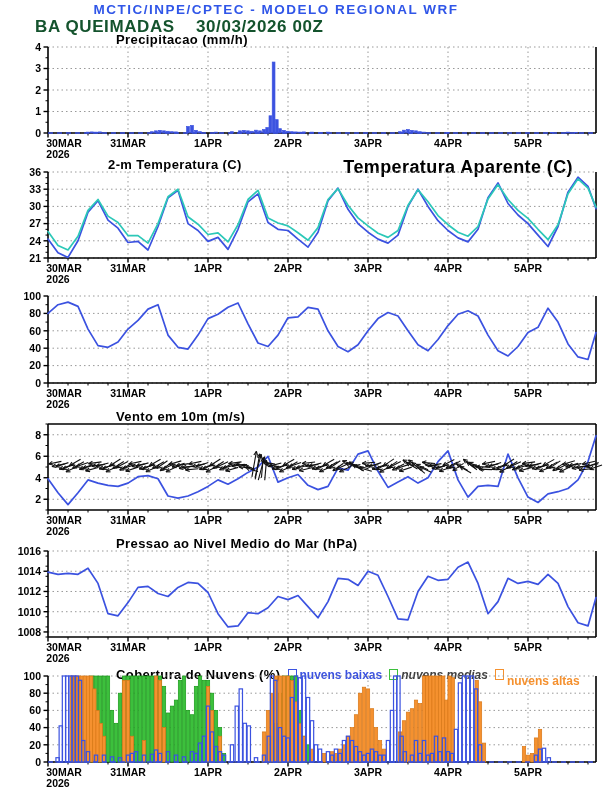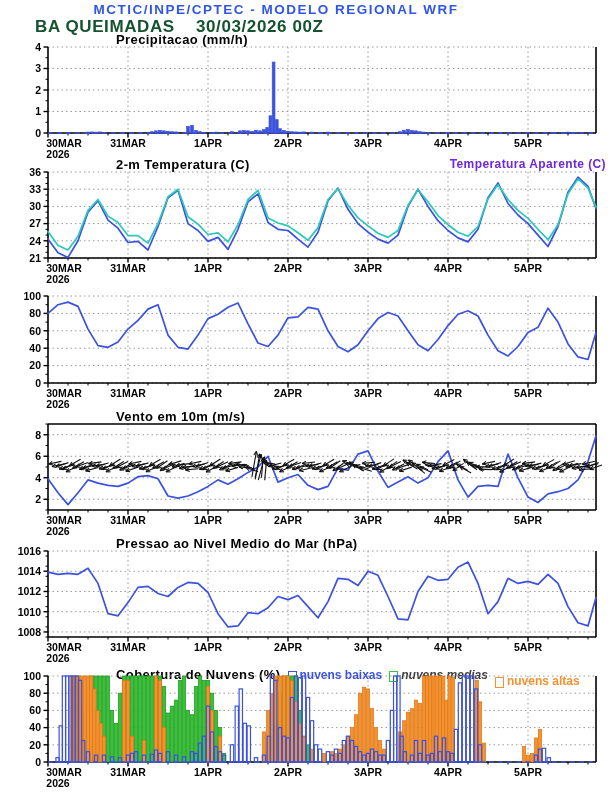--- a/index.html
+++ b/index.html
@@ -7,41 +7,41 @@
         font-family:"Liberation Sans",sans-serif;}
   .hdr1{position:absolute;top:2px;left:0;width:552px;text-align:center;
         font-size:13.5px;font-weight:bold;letter-spacing:1.5px;color:#3056e8;}
   .hdr2{position:absolute;top:17px;font-size:17px;font-weight:bold;
         letter-spacing:0.6px;color:#14532d;}
   .station{left:35px;} .run{left:196px;}
   .ptitle{position:absolute;font-size:13px;font-weight:bold;color:#000;
           letter-spacing:0.4px;white-space:nowrap;margin-left:48px;}
   .coords{position:absolute;top:32px;right:32px;font-size:12.5px;font-weight:bold;
           color:#f5912f;letter-spacing:0.5px;}
-  .tlegend{position:absolute;top:157px;right:6px;font-size:12px;font-weight:bold;
-           color:#6d28d9;letter-spacing:0.4px;}
+  .tlegend{position:absolute;top:157px;right:39px;font-size:18px;font-weight:bold;
+           color:#000000;letter-spacing:0.4px;}
   .cloudrow{position:absolute;top:661px;left:68px;display:flex;align-items:center;
             gap:7px;font-size:12px;font-weight:bold;white-space:nowrap;}
-  .litem{display:flex;align-items:flex-end;gap:3px;}
+  .litem{display:flex;align-items:center;gap:3px;}
   .sq{display:inline-block;width:7px;height:9px;background:#fff;border:1.6px solid;}
   .sq-b{border-color:#3b52e0;} .sq-g{border-color:#3cc03c;} .sq-o{border-color:#f5912f;}
   .lb-b{color:#3b52e0;} .lb-g{color:#404040;font-style:italic;} .lb-o{color:#f5912f;margin-top:13px;}
   svg{position:absolute;top:0;left:0;}
 </style>
 </head>
 <body>
 
 <div class="page">
   <div class="hdr1">MCTIC/INPE/CPTEC - MODELO REGIONAL WRF</div>
   <div class="hdr2 station">BA QUEIMADAS</div>
   <div class="hdr2 run">30/03/2026 00Z</div>
 
   <div class="ptitle" style="top:32px;left:68px;">Precipitacao (mm/h)</div>
 
-  <div class="ptitle" style="top:157px;left:68px;">2-m Temperatura (C)</div>
+  <div class="ptitle" style="top:157px;left:60px;">2-m Temperatura (C)</div>
   <div class="tlegend">Temperatura Aparente (C)</div>
 
   <div class="ptitle" style="top:409px;left:68px;">Vento em 10m (m/s)</div>
   <div class="ptitle" style="top:536px;left:68px;">Pressao ao Nivel Medio do Mar (hPa)</div>
 
   <div class="cloudrow">
     <span class="ptitle" style="position:static;">Cobertura de Nuvens (%)</span>
     <span class="litem">
       <span class="sq sq-b"></span>
       <span class="lb-b">nuvens baixas</span>

